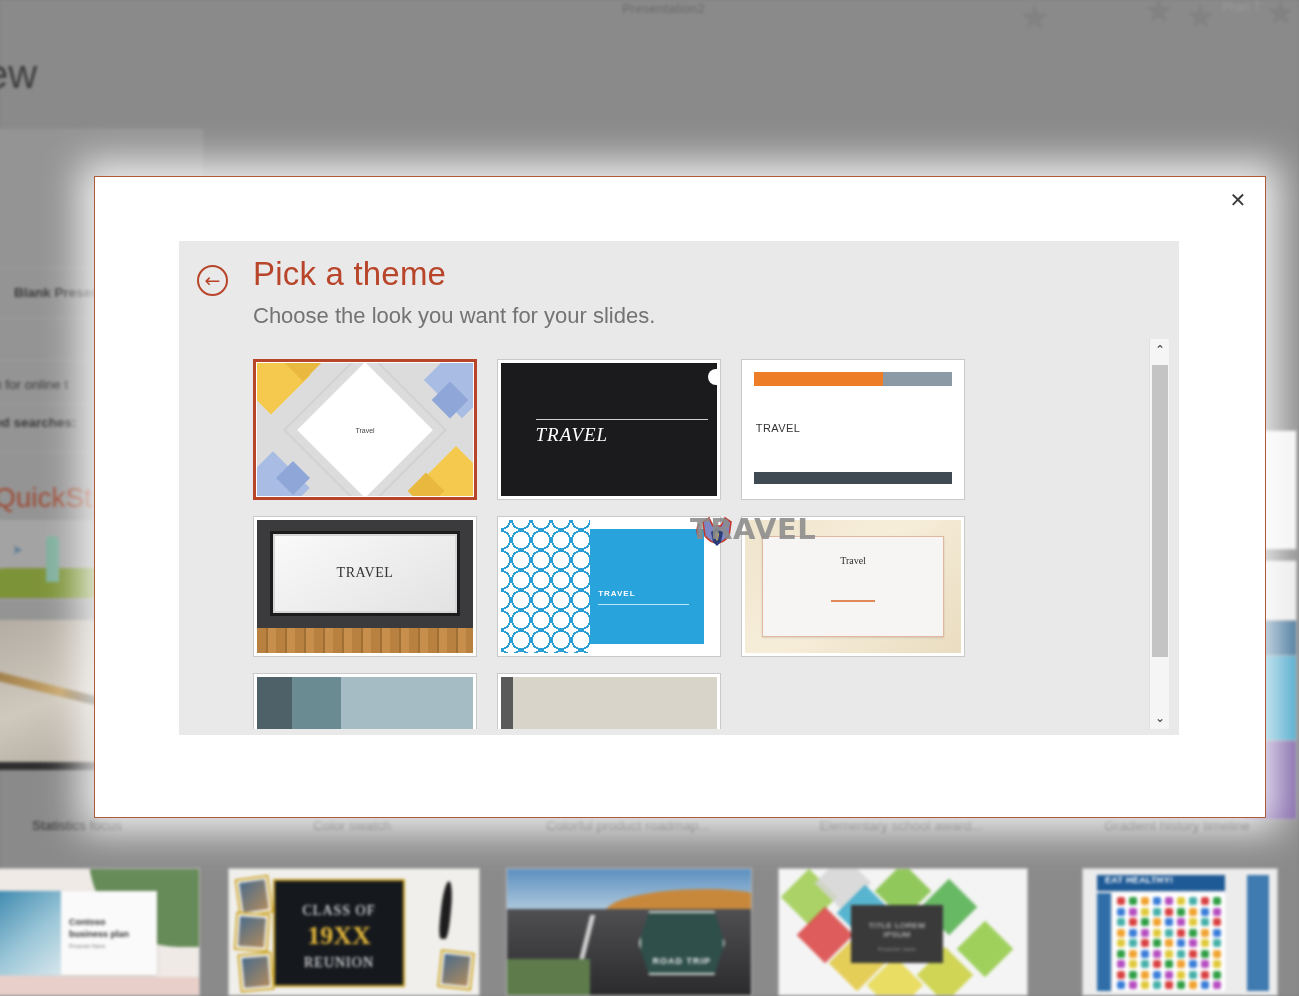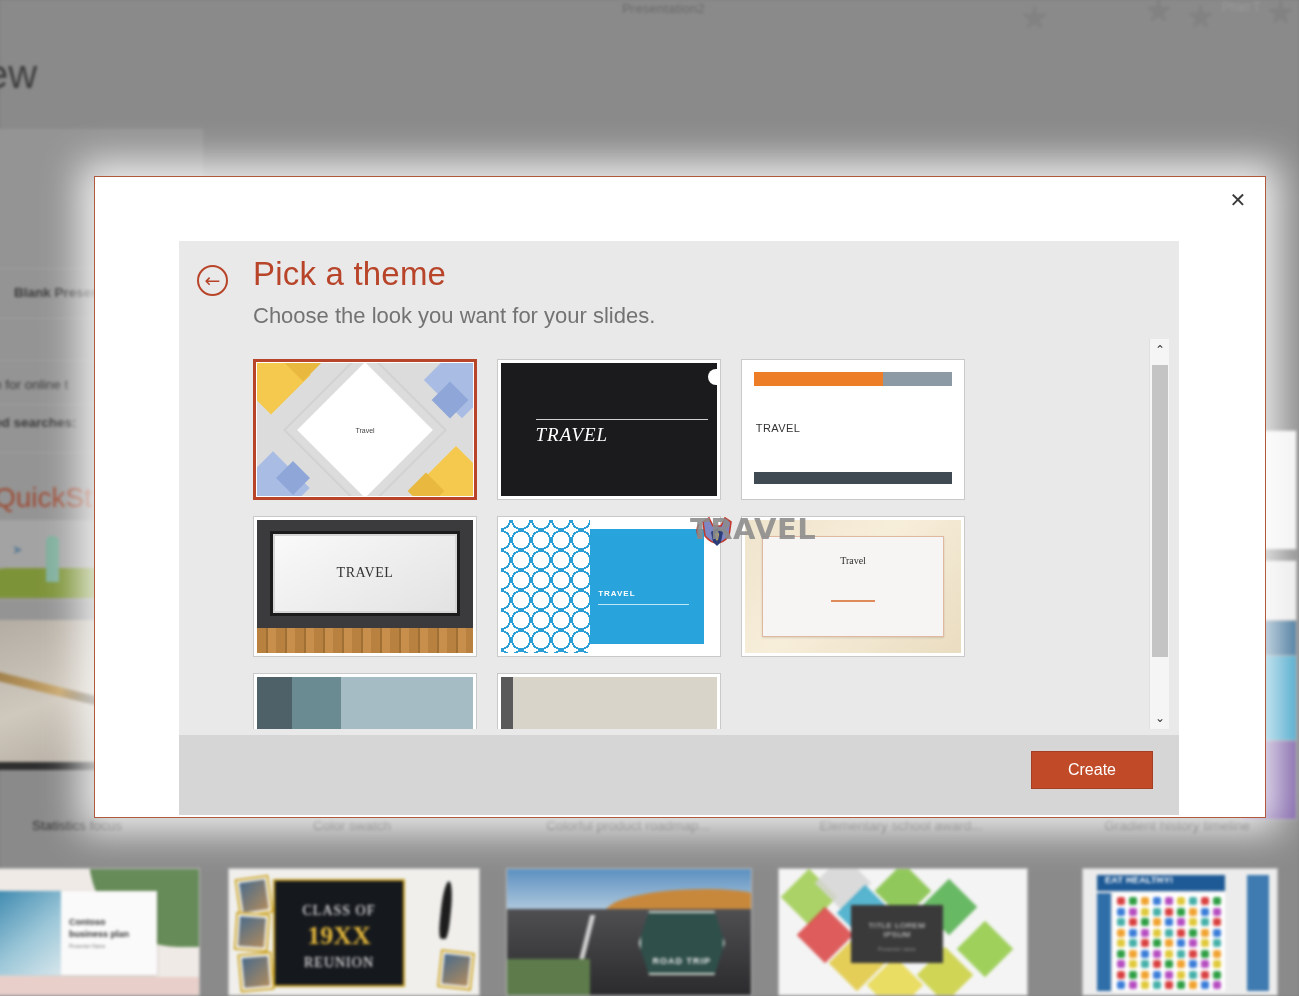--- a/index.html
+++ b/index.html
@@ -677,23 +677,20 @@
       </div>
     </div>
 
     <div id="theme-scrollbar">
       <div class="sb-arrow sb-up">⌃</div>
       <div id="sb-thumb"></div>
       <div class="sb-arrow sb-down">⌄</div>
     </div>
   </div>
 
-  <div id="dialog-footer">
-    <button id="create-btn">Create</button>
-  </div>
 </div>
 
 <svg id="wm-logo" viewBox="0 0 44 42">
   <path d="M8 6 L14 2 L18 10 L26 10 L30 2 L36 6 L34 20 Q22 34 10 20 Z" fill="#7e86c4" stroke="#c0392b" stroke-width="1.6"></path>
   <path d="M16 16 L22 12 L28 16 L26 26 L22 30 L18 26 Z" fill="#2c3e7a"></path>
   <path d="M20 18 L22 15 L24 18 L23 23 L22 25 L21 23 Z" fill="#e8c547"></path>
   <path d="M4 8 Q0 16 5 22" fill="none" stroke="#c0392b" stroke-width="2"></path>
 </svg>
 <div id="watermark">TRAVEL</div>
 

